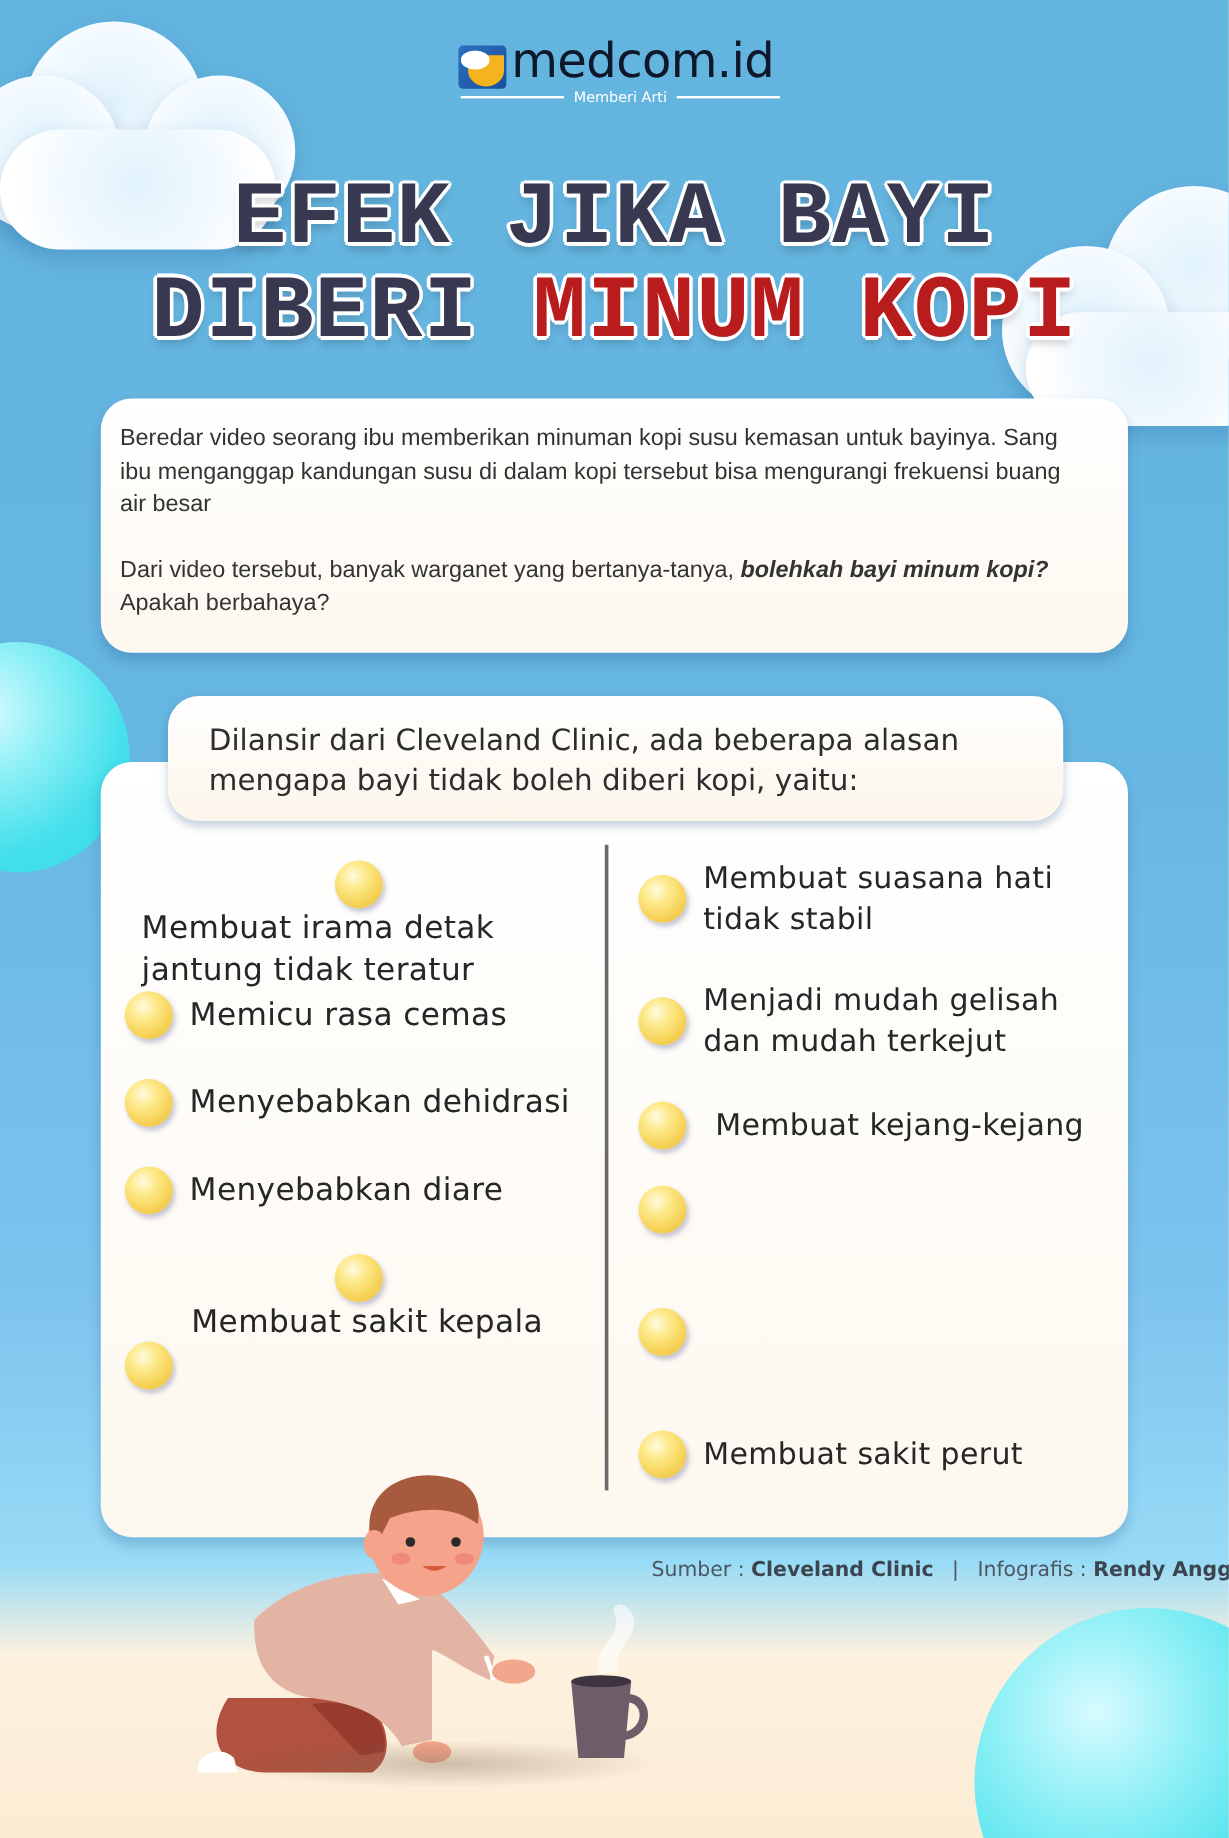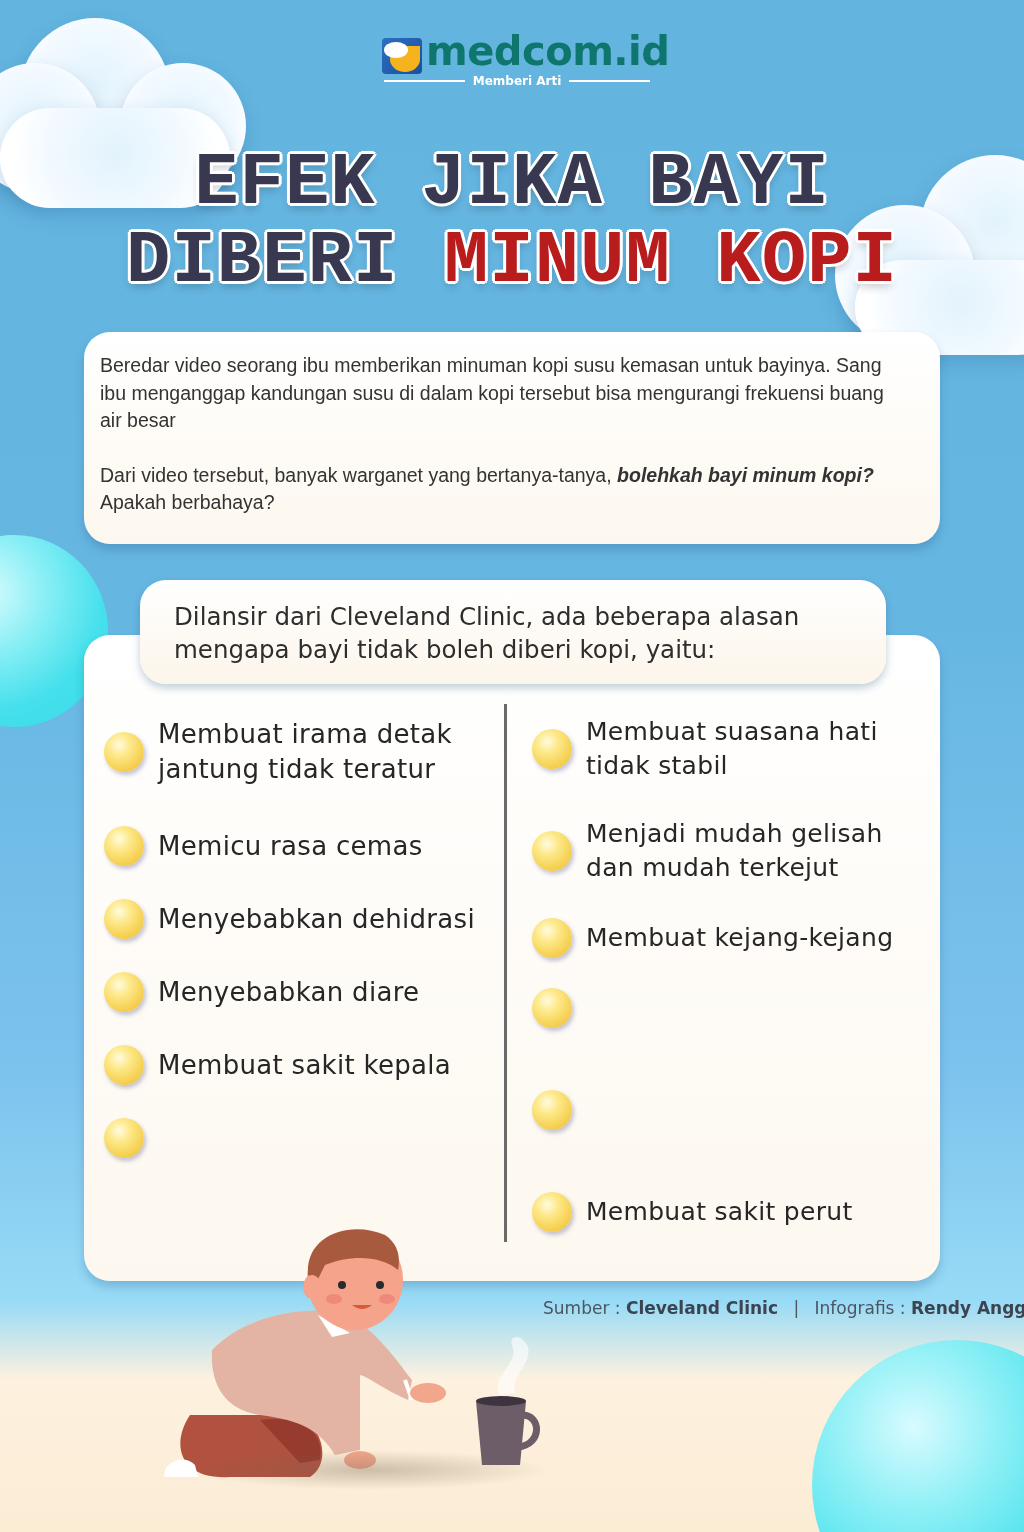--- a/index.html
+++ b/index.html
@@ -29,24 +29,24 @@
   .logo { position: absolute; left: 378px; top: 36px; width: 272px; height: 54px; }
   .logo-mark {
     position: absolute; left: 4px; top: 2px; width: 40px; height: 36px; border-radius: 4px;
     background: linear-gradient(135deg, #2c6fc0, #1b4f9c);
     overflow: hidden;
   }
   .logo-mark .beak { position:absolute; left: 8px; top: 8px; width: 30px; height: 26px; border-radius: 50% 0 50% 50%; background: #f5b41e; }
   .logo-mark .head { position:absolute; left: 2px; top: 4px; width: 24px; height: 16px; border-radius: 50%; background: #ffffff; }
   .logo-text {
     position: absolute; left: 48px; top: -8px;
-    font-family: "DejaVu Sans", sans-serif; font-weight: bold; font-size: 40px; color: #0f766e;
+    font-family: "DejaVu Sans", sans-serif; font-weight: normal; font-size: 40px; color: #0f172a;
     letter-spacing: -0.5px;
   }
-  .logo-tagline-row { position: absolute; left: 6px; top: 38px; width: 266px; height: 14px; display: flex; align-items: center; gap: 8px; font-weight: bold; }
+  .logo-tagline-row { position: absolute; left: 6px; top: 38px; width: 266px; height: 14px; display: flex; align-items: center; gap: 8px; }
   .logo-line { flex: 1; height: 2px; background: #ffffff; }
   .logo-tagline { font-size: 12px; color: #ffffff; font-family: "DejaVu Sans", sans-serif; }
 
   
   .title { position: absolute; left: 0; width: 1024px; text-align: center; font-family: Liberation Mono, monospace; font-weight: bold; }
   .title-line {
     font-size: 74px; letter-spacing: 1px; line-height: 1;
     color: #383850;
     text-shadow: 3px 0 0 #fff, -3px 0 0 #fff, 0 3px 0 #fff, 0 -3px 0 #fff, 2px 2px 0 #fff, -2px -2px 0 #fff, 2px -2px 0 #fff, -2px 2px 0 #fff, 0 6px 8px rgba(0,0,0,0.2);
   }
@@ -132,53 +132,53 @@
   <p>Beredar video seorang ibu memberikan minuman kopi susu kemasan untuk bayinya. Sang ibu menganggap kandungan susu di dalam kopi tersebut bisa mengurangi frekuensi buang air besar</p>
   <p><span>Dari video tersebut, banyak warganet yang bertanya-tanya, </span><b>bolehkah bayi minum kopi?</b><span> Apakah berbahaya?</span></p>
 </div>
 
 <div class="card" style="left:84px; top:635px; width:856px; height:646px;"></div>
 <div class="sub-card"></div>
 <div class="sub-text">Dilansir dari Cleveland Clinic, ada beberapa alasan mengapa bayi tidak boleh diberi kopi, yaitu:</div>
 
 <div class="divider"></div>
 
-<div class="item" style="left:104px; top:717px; width:390px;">
+<div class="item" style="left:104px; top:717px; width:390px;flex-direction:column;">
   <div class="dot"></div>
   <div class="item-text">Membuat irama detak jantung tidak teratur</div>
 </div>
 <div class="item" style="left:104px; top:826px; width:390px;">
   <div class="dot"></div>
   <div class="item-text">Memicu rasa cemas</div>
 </div>
 <div class="item" style="left:104px; top:899px; width:400px;">
   <div class="dot"></div>
   <div class="item-text">Menyebabkan dehidrasi</div>
 </div>
 <div class="item" style="left:104px; top:972px; width:390px;">
   <div class="dot"></div>
   <div class="item-text">Menyebabkan diare</div>
 </div>
-<div class="item" style="left:104px; top:1045px; width:390px;">
+<div class="item" style="left:104px; top:1045px; width:390px;flex-direction:column;">
   <div class="dot"></div>
   <div class="item-text">Membuat sakit kepala</div>
 </div>
 <div class="item" style="left:104px; top:1118px; width:380px;">
   <div class="dot"></div>
 </div>
 
 <div class="item right" style="left:532px; top:715px; width:370px;">
   <div class="dot"></div>
   <div class="item-text">Membuat suasana hati tidak stabil</div>
 </div>
 <div class="item right" style="left:532px; top:817px; width:370px;">
   <div class="dot"></div>
   <div class="item-text">Menjadi mudah gelisah dan mudah terkejut</div>
 </div>
-<div class="item right" style="left:532px; top:918px; width:380px;">
+<div class="item right" style="left:532px; top:918px; width:380px;gap:10px;">
   <div class="dot"></div>
   <div class="item-text">Membuat kejang-kejang</div>
 </div>
 <div class="item right" style="left:532px; top:988px; width:340px;">
   <div class="dot"></div>
 </div>
 <div class="item right" style="left:532px; top:1090px; width:385px;">
   <div class="dot"></div>
 </div>
 <div class="item right" style="left:532px; top:1192px; width:380px;">

